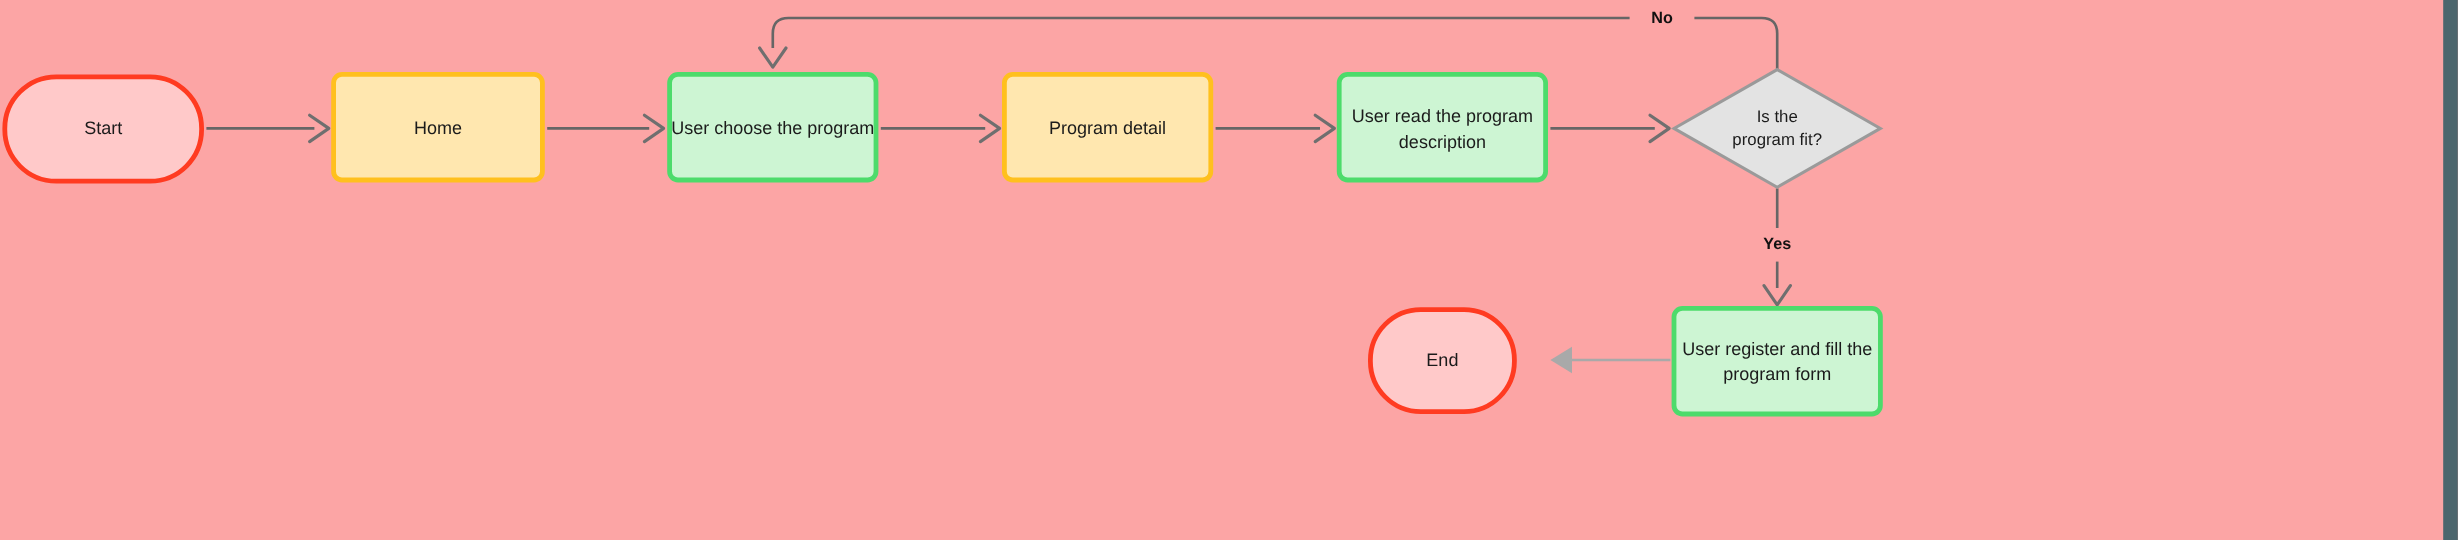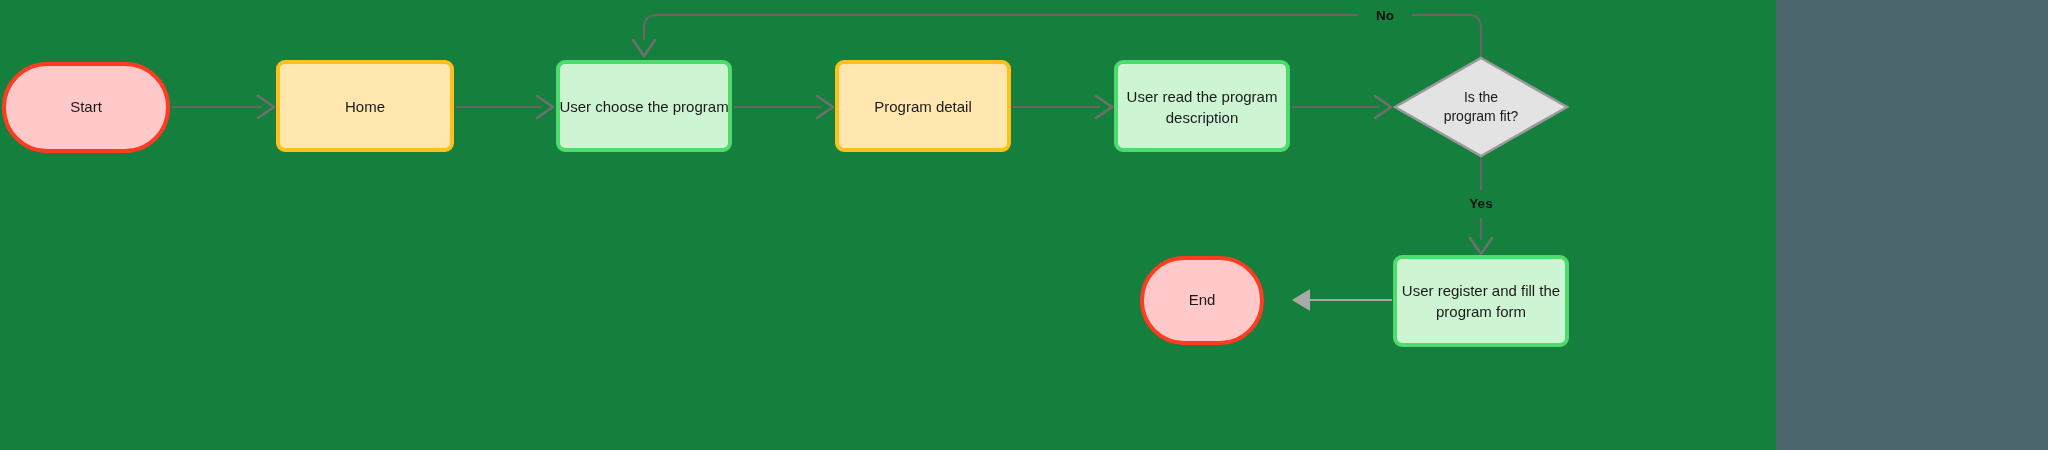--- a/index.html
+++ b/index.html
@@ -2,23 +2,23 @@
 <html><head>
 <meta charset="utf-8">
 <style>
   html, body {
     margin: 0;
     padding: 0;
     background: #4c666d;
   }
   #canvas {
     position: relative;
-    width: 1776px;
+    width: 2036px;
     height: 450px;
-    background: #15803d;
+    background: #fca5a5;
     overflow: hidden;
     font-family: "Liberation Sans", sans-serif;
   }
   #flow-svg {
     position: absolute;
     top: 0;
     left: 0;
     width: 2048px;
     height: 450px;
     display: block;

